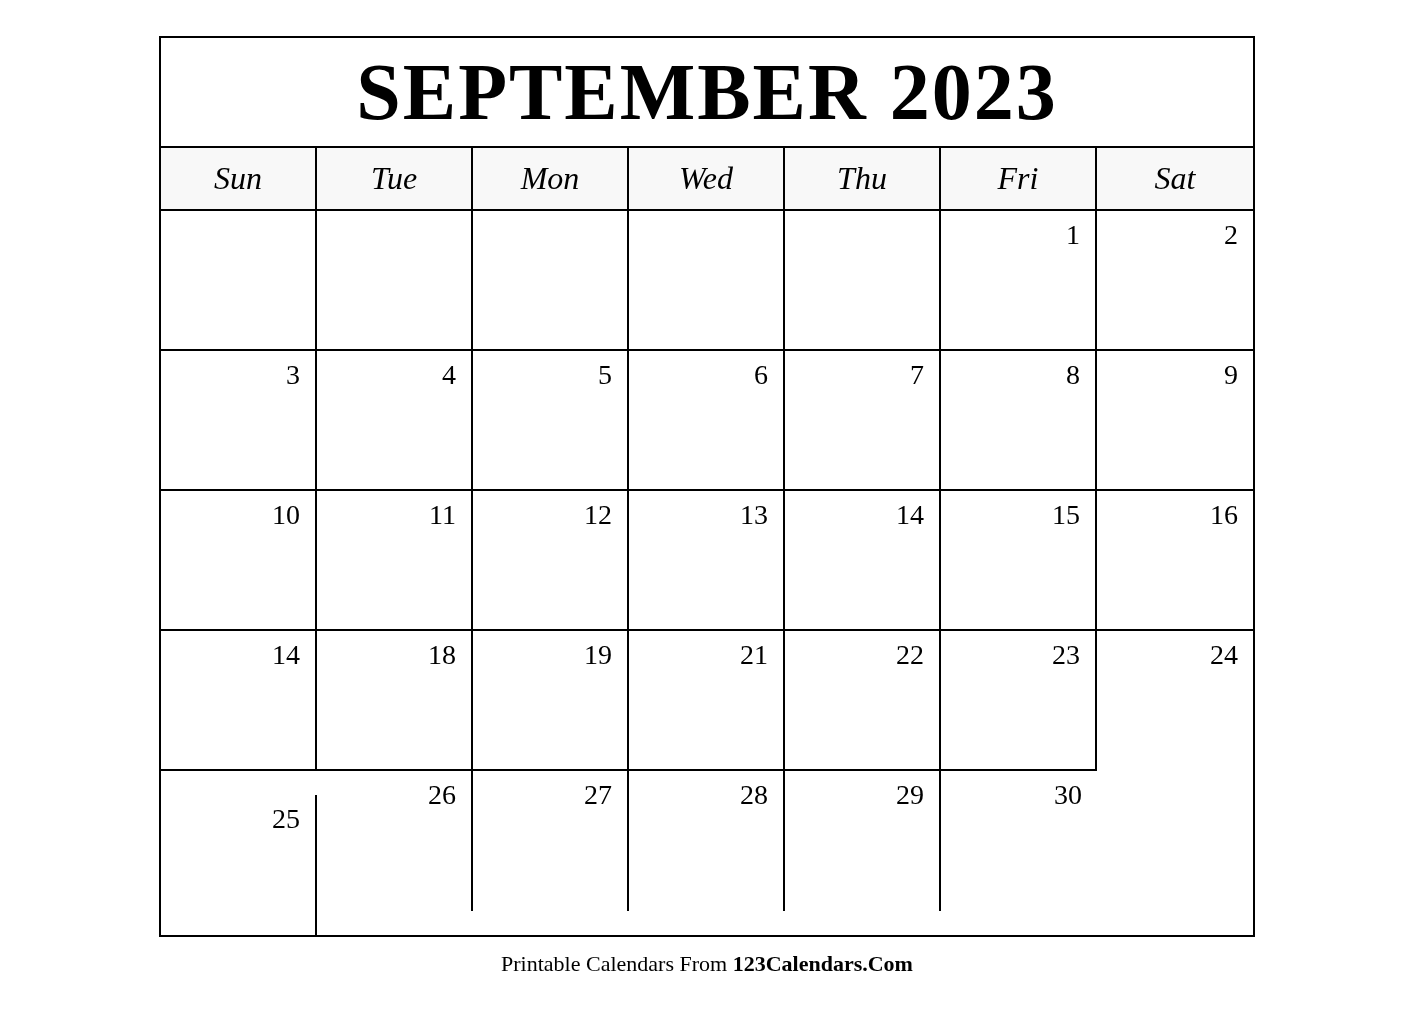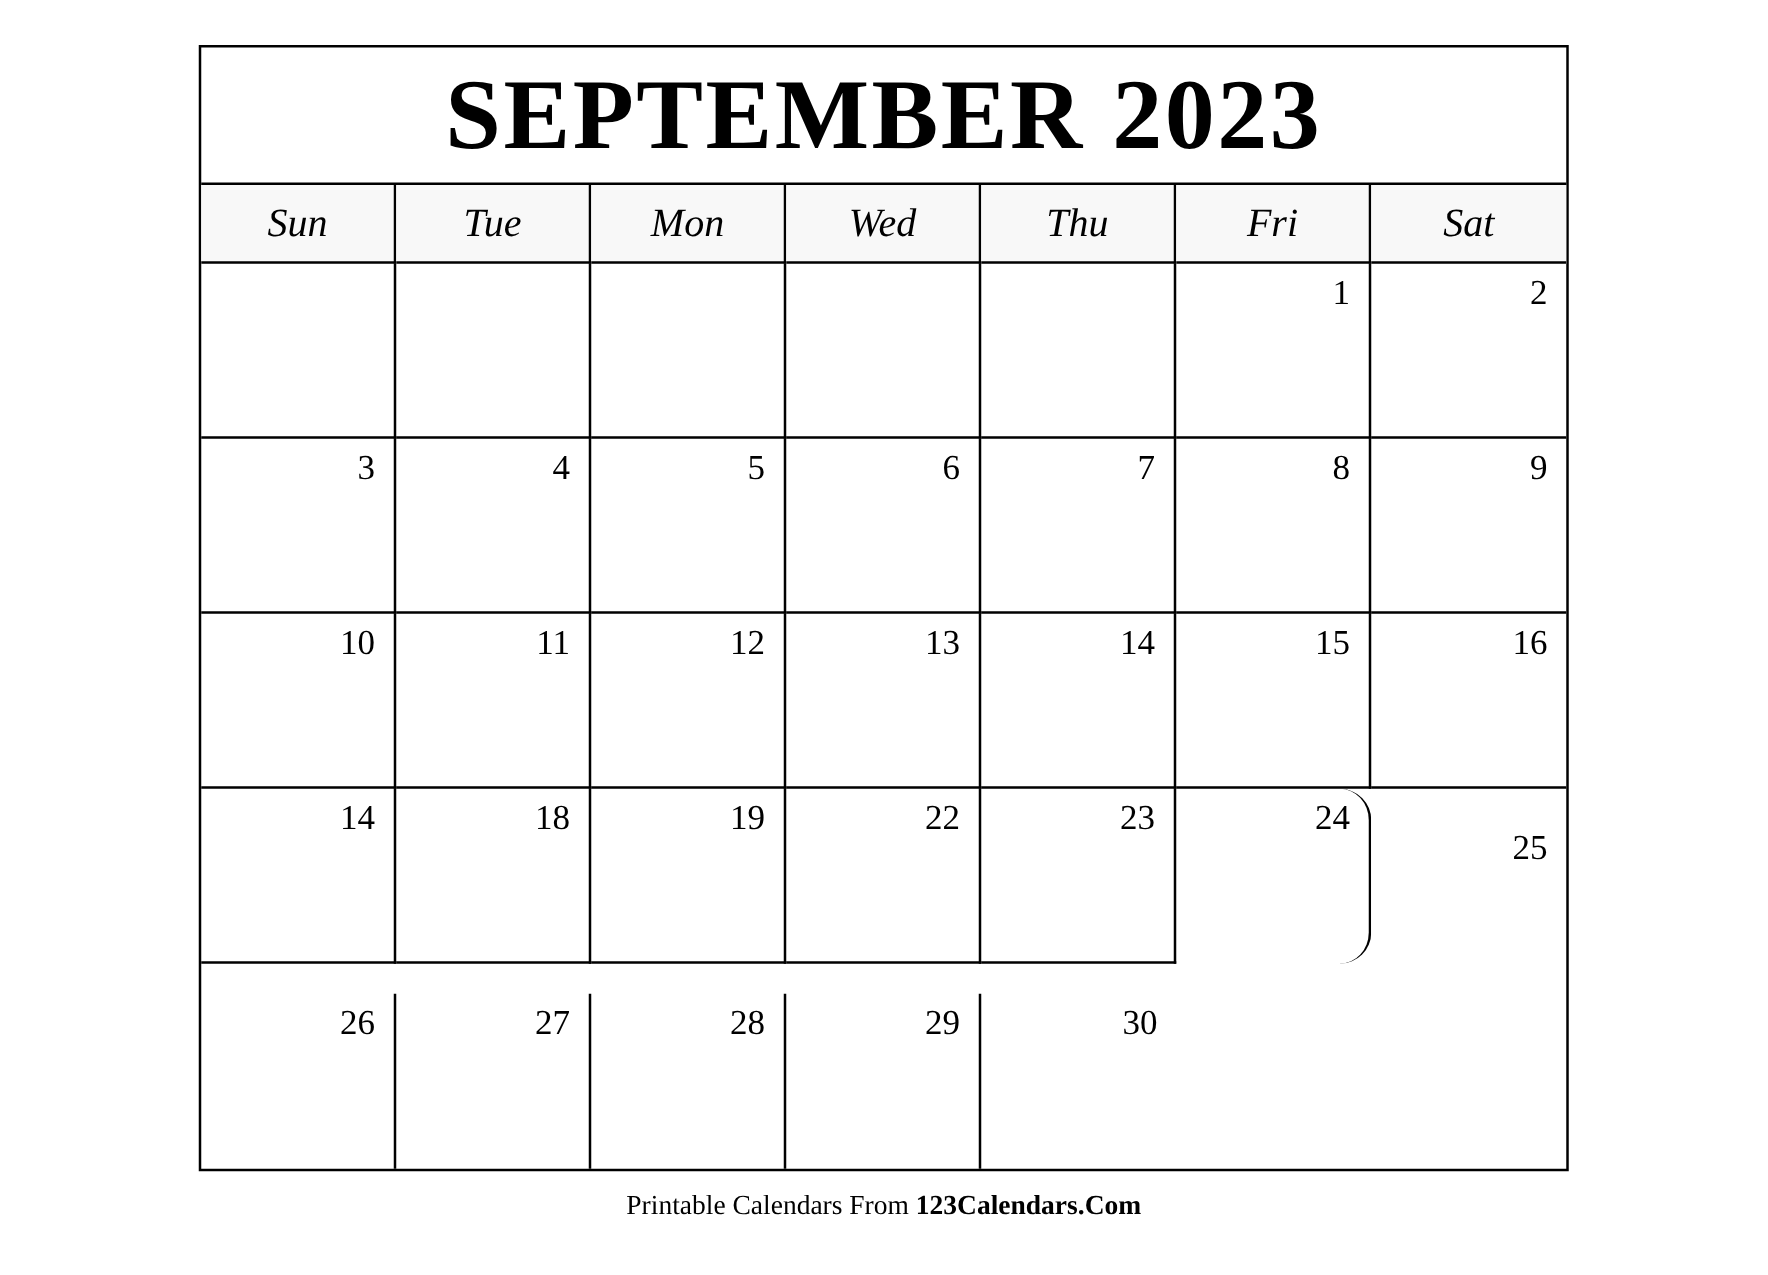--- a/index.html
+++ b/index.html
@@ -193,20 +193,23 @@
         <div class="day-cell">
           <span class="day-number">14</span>
         </div>
         <div class="day-cell">
           <span class="day-number">18</span>
         </div>
         <div class="day-cell">
           <span class="day-number">19</span>
         </div>
         <div class="day-cell">
+          <span class="day-number">21</span>
+        </div>
+        <div class="day-cell">
           <span class="day-number">22</span>
         </div>
         <div class="day-cell">
           <span class="day-number">23</span>
         </div>
         <div class="day-cell" style="border-bottom: none; border-radius: 25px;">
           <span class="day-number">24</span>
         </div>
         <div class="day-cell" style="border-bottom: none; margin-top: 24px;">
           <span class="day-number">25</span>

